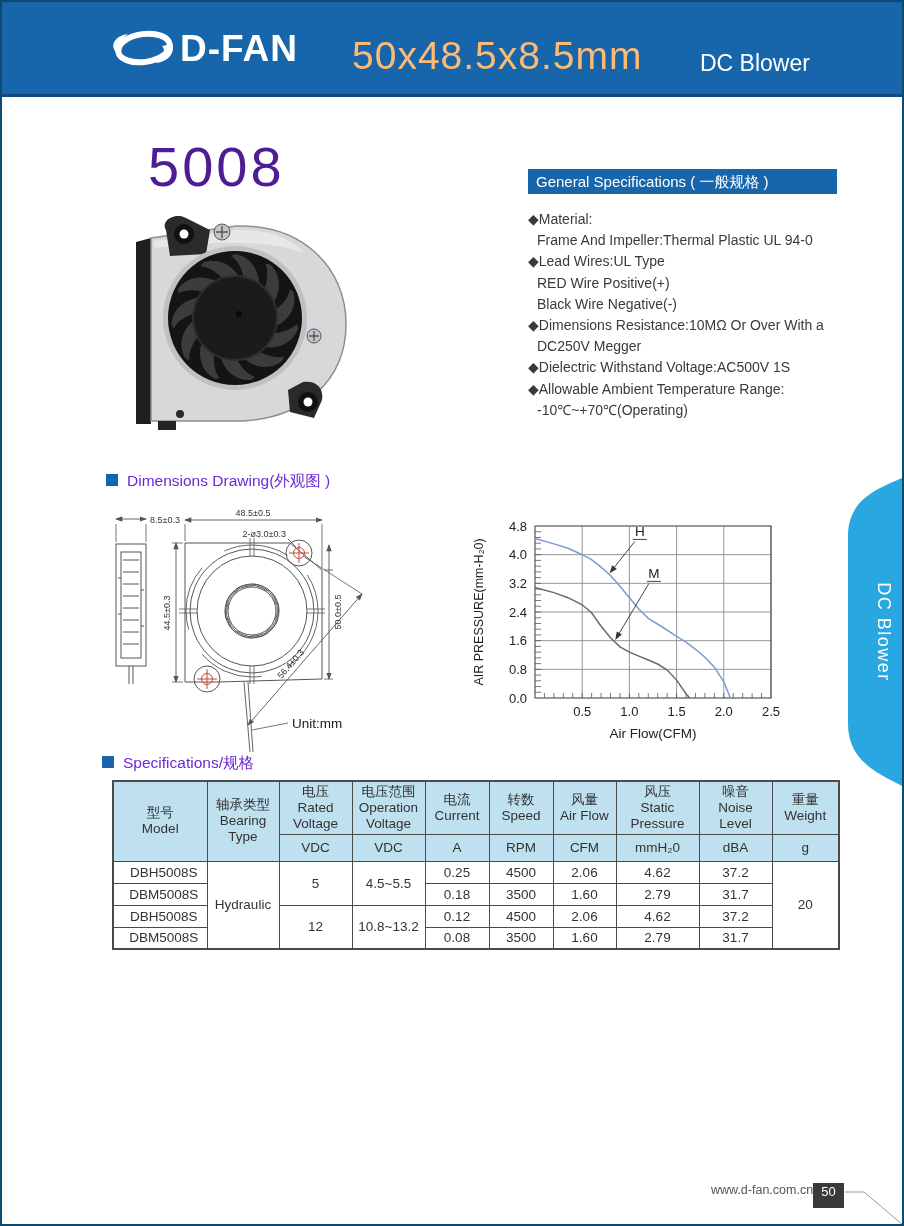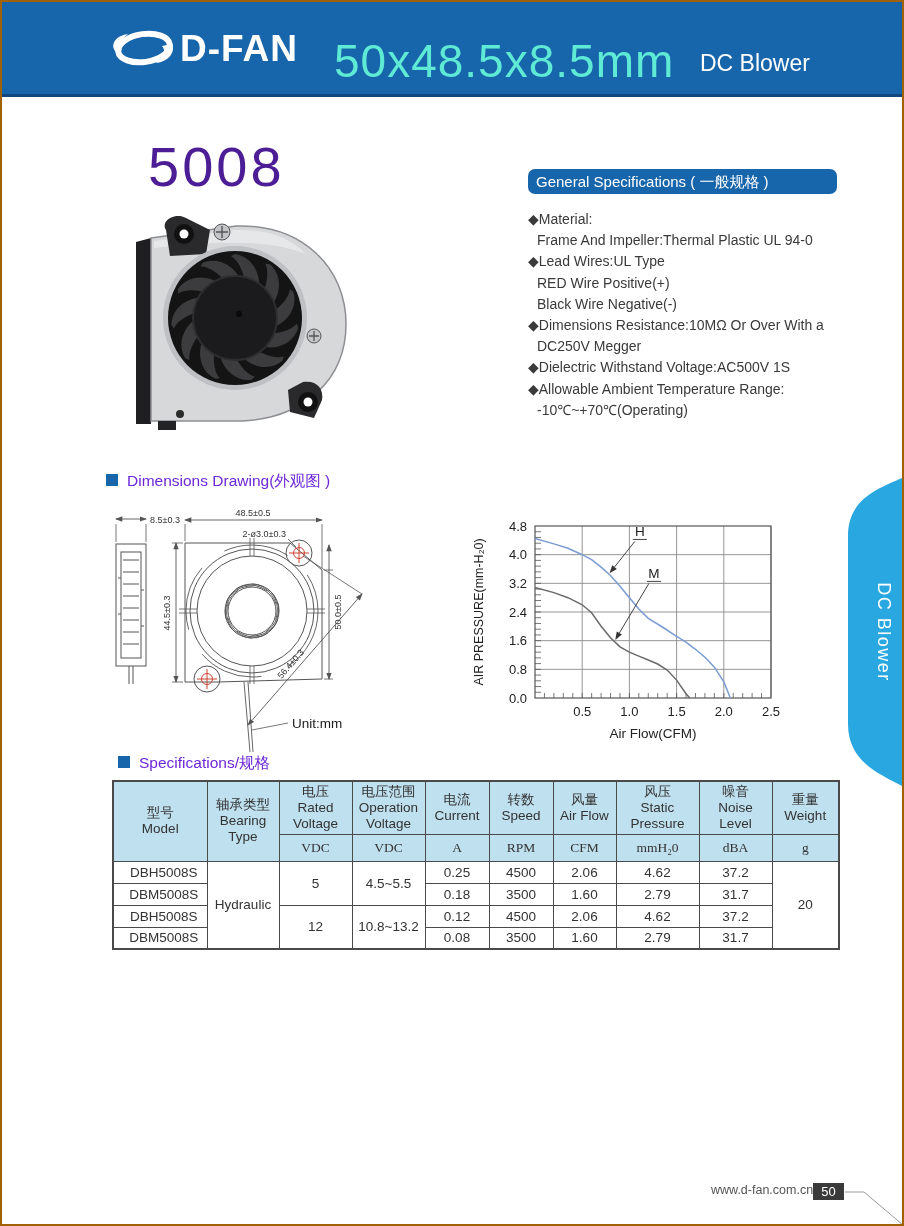--- a/index.html
+++ b/index.html
@@ -1,49 +1,49 @@
 <!DOCTYPE html>
 <html><head>
 <meta charset="utf-8">
 <style>
   html,body{margin:0;padding:0;background:#e8e8e8;font-family:"Liberation Sans",sans-serif;}
-  .page{position:relative;width:900px;height:1222px;margin:0 auto;background:#fff;border:2px solid #a16207;overflow:hidden;}
+  .page{position:relative;width:900px;height:1222px;margin:0 auto;background:#fff;border:2px solid #0c4a6e;overflow:hidden;}
   
   .hdr{position:absolute;left:0;top:0;width:900px;height:92px;background:#1765ab;border-bottom:3px solid #11477d;}
   .brand{position:absolute;left:178px;top:26px;color:#fff;font-size:37px;font-weight:bold;letter-spacing:1px;}
-  .hdr-title{position:absolute;left:332px;top:32px;color:#5eead4;font-size:46px;letter-spacing:1px;}
+  .hdr-title{position:absolute;left:350px;top:32px;color:#fdba74;font-size:39px;letter-spacing:1px;}
   .hdr-sub{position:absolute;left:698px;top:48px;color:#fff;font-size:23px;}
   .logo{position:absolute;left:108px;top:24px;}
   
   .model-no{position:absolute;left:146px;top:132px;font-size:56px;color:#4c1d95;letter-spacing:3px;}
   
   .photo{position:absolute;left:116px;top:200px;}
   
   .gs{position:absolute;left:526px;top:167px;width:309px;}
-  .gs-bar{background:#1765ab;color:#fff;font-size:15px;height:25px;line-height:25px;padding-left:8px;border-radius:7px;}
+  .gs-bar{background:#1765ab;color:#fff;font-size:15px;height:25px;line-height:25px;padding-left:8px;}
   .gs-items{margin-top:15px;font-size:14px;color:#3a3a3a;}
   .gs-items div{line-height:21.2px;}
   .gs-items .ind{padding-left:9px;}
   
   .sec{position:absolute;font-size:15.5px;color:#6d28d9;}
   .sq{display:inline-block;width:12px;height:12px;background:#1765ab;margin-right:9px;}
   
   .spec-table{position:absolute;left:110px;top:778px;border-collapse:collapse;table-layout:fixed;width:726px;font-size:13.5px;color:#333;}
   .spec-table td,.spec-table th{border:1px solid #4a4a4a;text-align:center;padding:0 2px;font-weight:normal;}
   .spec-table{border:2px solid #4a4a4a;}
   .spec-table thead td{background:#bfe0ef;}
   .h1{height:53px;}
-  .h2{height:27px;font-family:Liberation Serif, serif;}
+  .h2{height:27px;}
   .dr{height:22px;}
   .model-cell{text-align:center;padding-left:9px !important;}
   .zh{display:block;line-height:16px;}
   .en{display:block;line-height:16px;}
   
   .site{position:absolute;left:709px;top:1181px;font-size:12.5px;color:#555;}
-  .pageno{position:absolute;left:811px;top:1181px;width:31px;height:17px;background:#3a3a3a;color:#fff;font-size:13px;text-align:center;line-height:17px;}
+  .pageno{position:absolute;left:811px;top:1181px;width:31px;height:25px;background:#3a3a3a;color:#fff;font-size:13px;text-align:center;line-height:17px;}
   .corner{position:absolute;left:840px;top:1178px;}
   svg text{font-family:"Liberation Sans",sans-serif;}
 </style>
 </head>
 <body>
 
 <div class="page">
 
   <div class="hdr">
     <svg class="logo" width="66" height="44" viewBox="0 0 66 44">
@@ -108,21 +108,21 @@
       <div class="ind">DC250V Megger</div>
       <div>◆Dielectric Withstand Voltage:AC500V 1S</div>
       <div>◆Allowable Ambient Temperature Range:</div>
       <div class="ind">-10℃~+70℃(Operating)</div>
     </div>
   </div>
 
   <div class="sec" style="left:104px;top:469px;">
     <span class="sq"></span><span>Dimensions Drawing(外观图 )</span>
   </div>
-  <div class="sec" style="left:116px;top:751px;">
+  <div class="sec" style="left:100px;top:751px;">
     <span class="sq"></span><span>Specifications/规格</span>
   </div>
 
   <svg style="position:absolute;left:98px;top:492px;" width="400" height="268" viewBox="0 0 400 268" fill="none">
     <defs>
       <marker id="arrS" markerWidth="9" markerHeight="7" refX="1" refY="3.5" orient="auto">
           <path d="M8,0.5 L0,3.5 L8,6.5 Z" fill="#555"></path>
         </marker>
       <marker id="arrE" markerWidth="9" markerHeight="7" refX="7" refY="3.5" orient="auto">
           <path d="M0,0.5 L8,3.5 L0,6.5 Z" fill="#555"></path>

